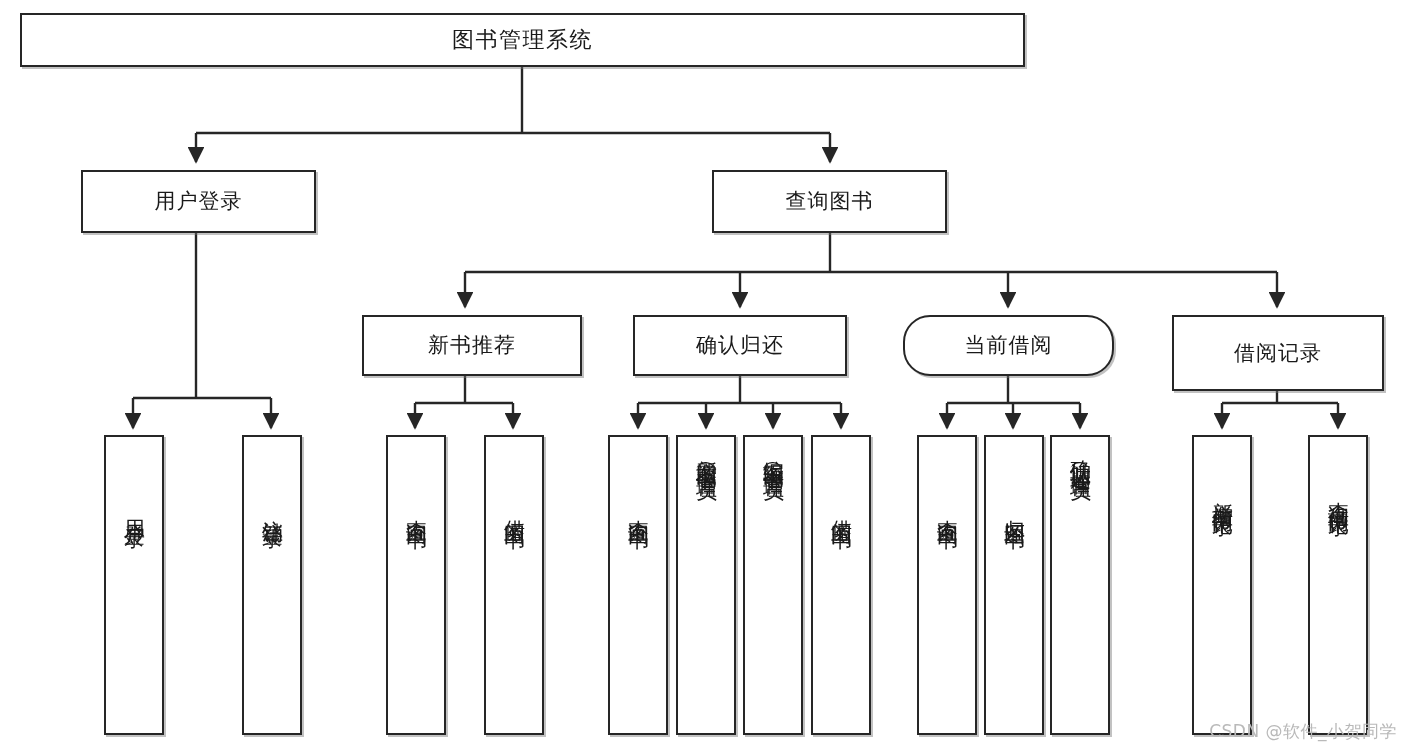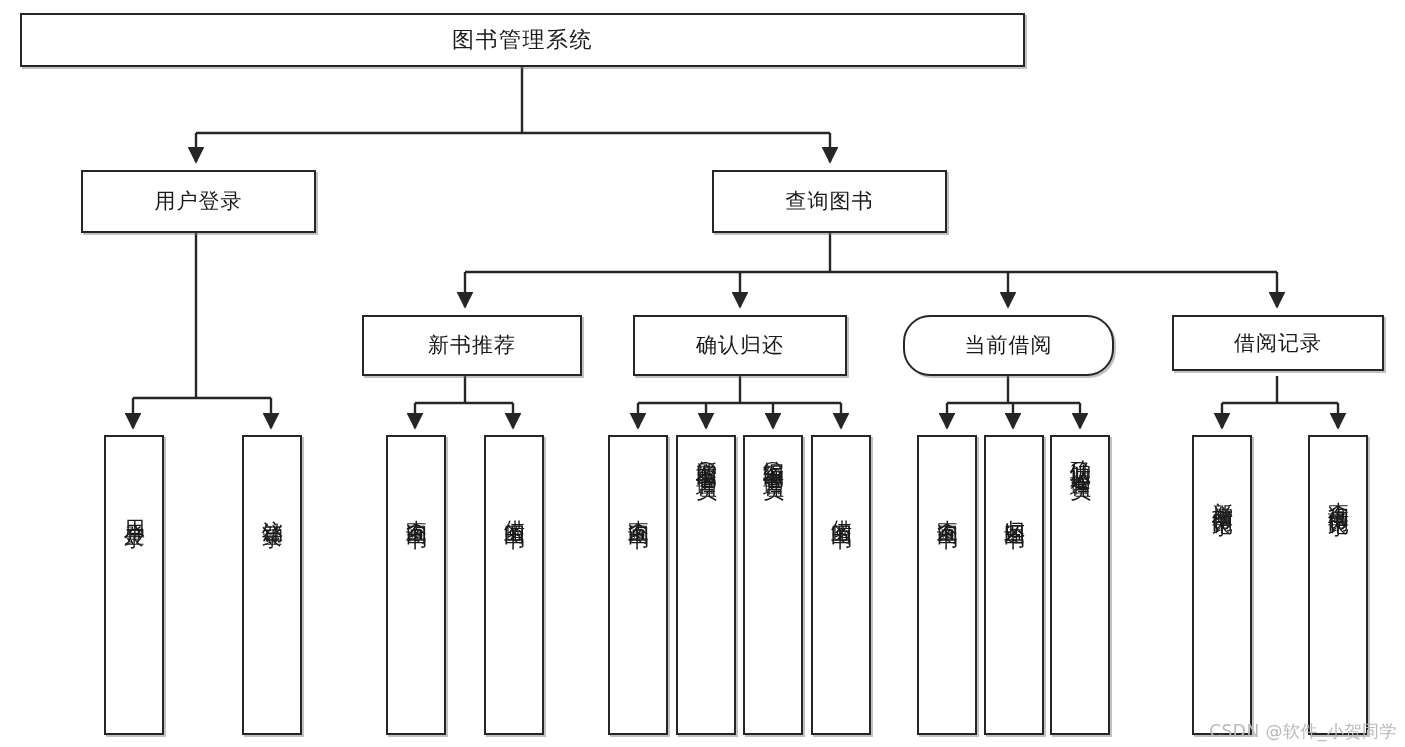--- a/index.html
+++ b/index.html
@@ -151,21 +151,21 @@
 
   <div class="node horiz" style="left:362px; top:315px; width:220px; height:61px;">
     <span class="node-label">新书推荐</span>
   </div>
   <div class="node horiz" style="left:633px; top:315px; width:214px; height:61px;">
     <span class="node-label">确认归还</span>
   </div>
   <div class="node horiz" style="left:903px; top:315px; width:211px; height:61px;border-radius:27px;">
     <span class="node-label">当前借阅</span>
   </div>
-  <div class="node horiz" style="left:1172px; top:315px; width:212px; height:56px;">
+  <div class="node horiz" style="left:1172px; top:315px; width:212px; height:76px;">
     <span class="node-label">借阅记录</span>
   </div>
 
   <div class="node vert mid" style="left:104px; top:435px; width:60px; height:300px;">
     <span class="node-label">用户登录</span>
   </div>
   <div class="node vert mid" style="left:242px; top:435px; width:60px; height:300px;">
     <span class="node-label">注销登录</span>
   </div>
 

